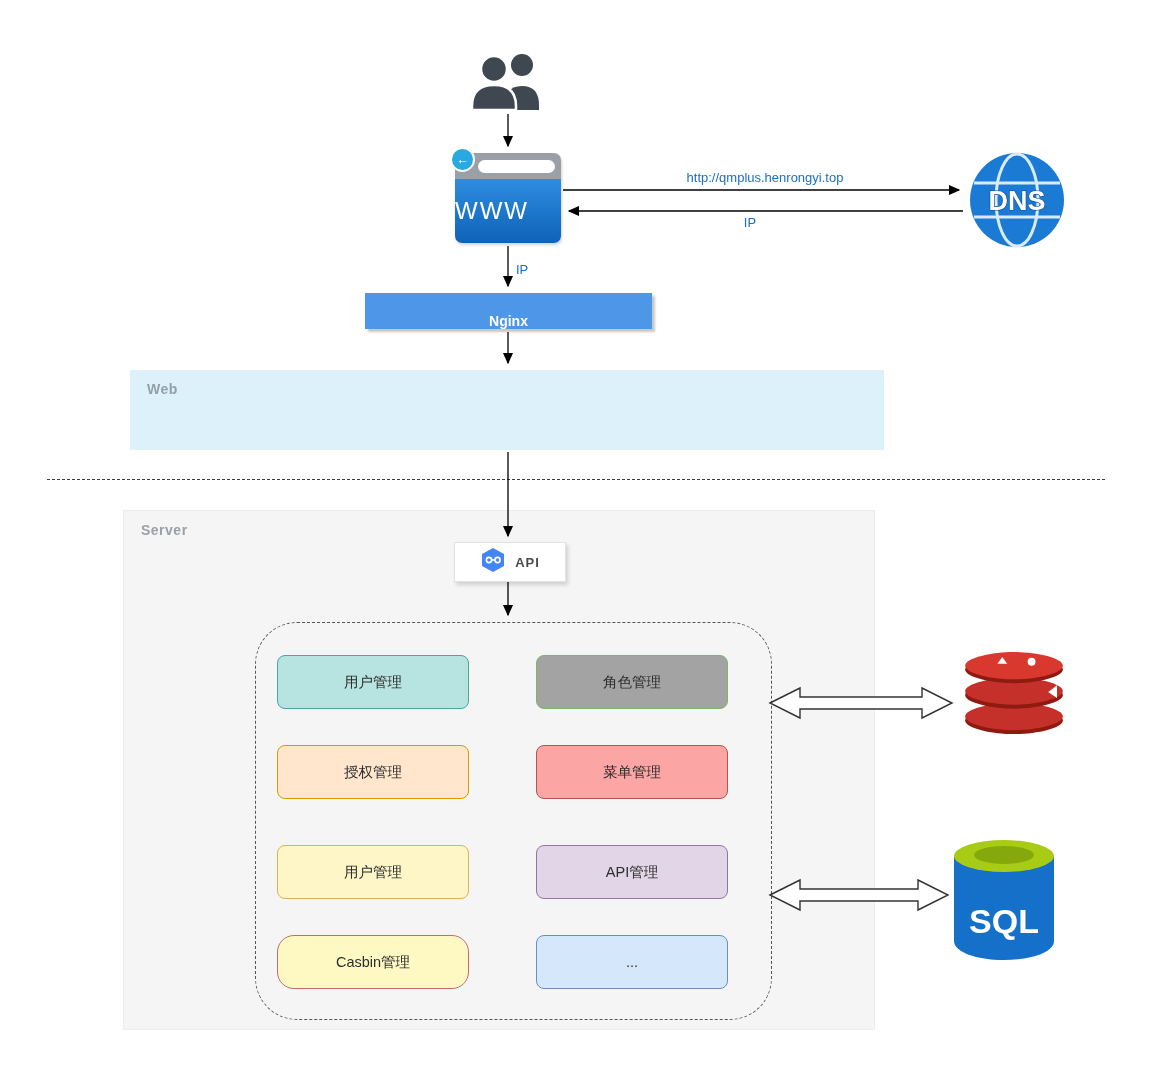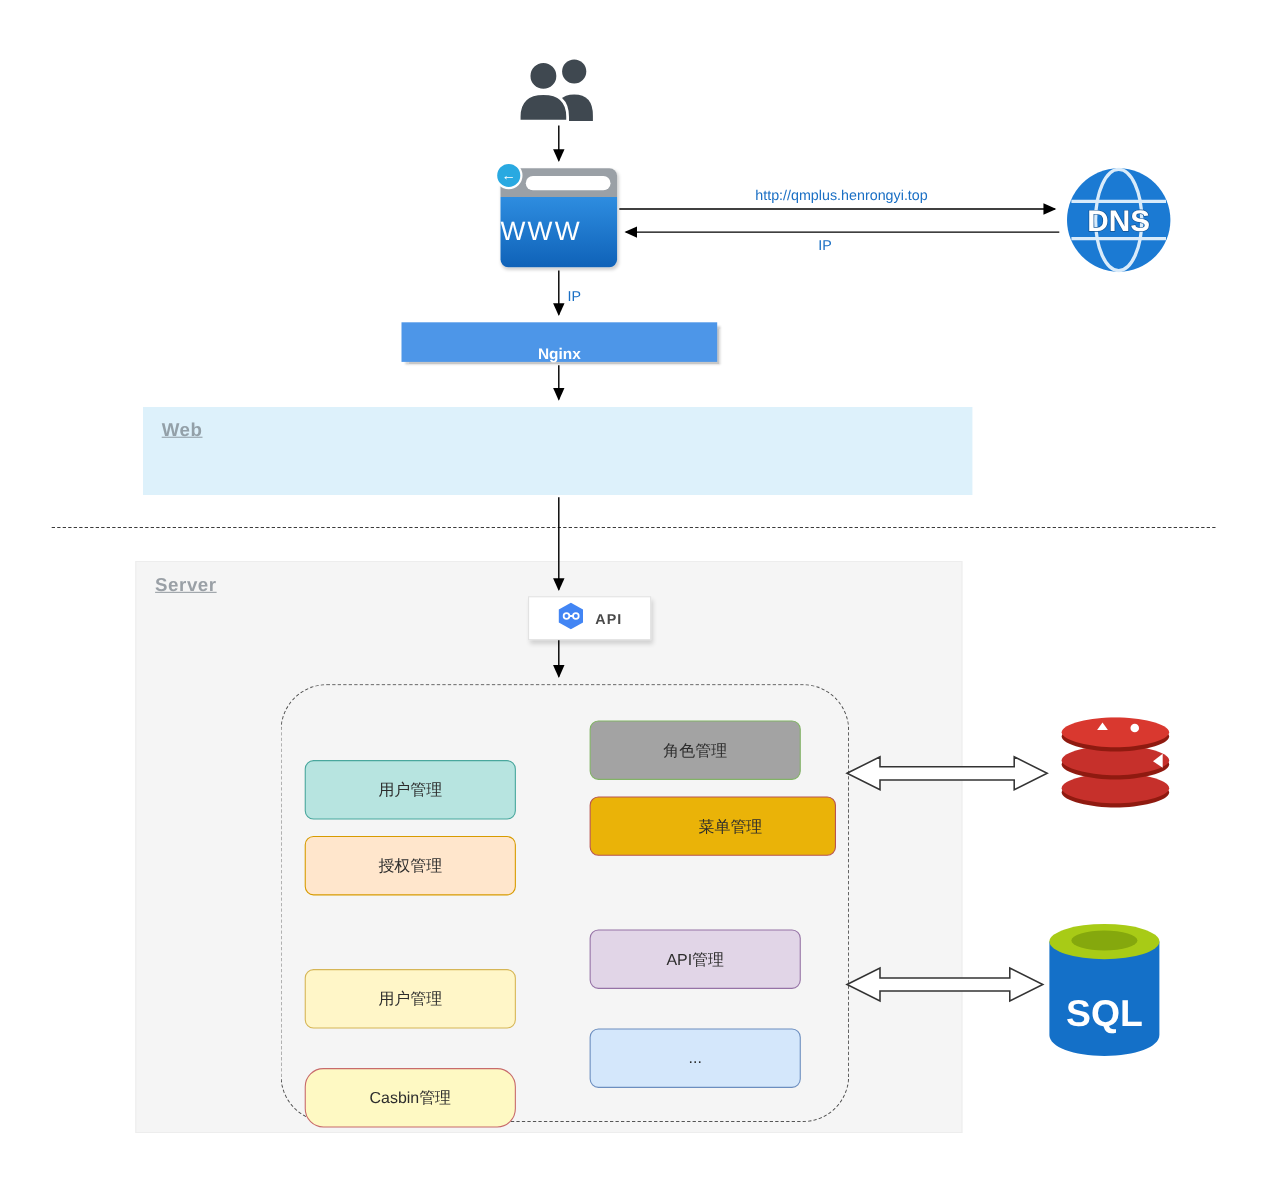--- a/index.html
+++ b/index.html
@@ -5,21 +5,21 @@
   html,body{margin:0;padding:0;background:#fff;}
   #canvas{
     position:relative;width:1161px;height:1081px;background:#ffffff;overflow:hidden;
     font-family:"Liberation Sans","DejaVu Sans",sans-serif;
   }
 
   
   .zone{position:absolute;}
   .web-zone{left:130px;top:370px;width:754px;height:80px;background:#ddf1fb;z-index:1;}
   .server-zone{left:123px;top:510px;width:750px;height:518px;background:#f5f5f5;border:1px solid #ededed;z-index:1;}
-  .zone-label{position:absolute;left:17px;top:11px;font-size:17px;font-weight:bold;color:#93a0a8;letter-spacing:.5px;text-decoration:underline;}
+  .zone-label{position:absolute;left:17px;top:11px;font-size:14px;font-weight:bold;color:#93a0a8;letter-spacing:.5px;}
   .server-zone .zone-label{color:#9aa0a6;}
 
   
   .separator{position:absolute;left:47px;top:479px;width:1058px;height:0;border-top:1.5px dashed #3c3c3c;z-index:2;}
 
   
   .users{position:absolute;left:469px;top:50px;z-index:5;}
 
   
   .browser{position:absolute;left:455px;top:153px;width:106px;height:90px;z-index:5;border-radius:7px;box-shadow:1px 2px 3px rgba(0,0,0,.18);}
@@ -35,35 +35,35 @@
   
   .dns{position:absolute;left:967px;top:150px;z-index:5;text-decoration:underline;}
 
   
   .nginx{position:absolute;left:365px;top:293px;width:287px;height:36px;background:#4d96e8;
     display:flex;align-items:flex-end;justify-content:center;z-index:5;
     box-shadow:3px 3px 2px rgba(0,0,0,.22);}
   .nginx span{color:#fff;font-size:14px;font-weight:bold;}
 
   
-  .api-box{position:absolute;left:480px;top:542px;width:110px;height:38px;background:#fff;
+  .api-box{position:absolute;left:454px;top:542px;width:110px;height:38px;background:#fff;
     border:1px solid #e2e2e2;box-shadow:2px 3px 4px rgba(0,0,0,.15);display:flex;align-items:center;
     justify-content:center;gap:9px;z-index:5;}
   .api-label{font-size:13px;font-weight:bold;color:#4a4a4a;letter-spacing:1px;}
 
   
   .module-container{position:absolute;left:255px;top:622px;width:515px;height:396px;
     border:1.6px dashed #555;border-radius:42px;z-index:3;}
 
   
   .module{position:absolute;width:190px;height:52px;border:1px solid #999;border-radius:8px;
     display:flex;align-items:center;justify-content:center;z-index:4;}
   .module span{font-size:14.5px;color:#2d2d2d;}
-  .c1{left:277px;margin-top:36px;} .c2{left:536px;}
-  .r1{top:655px;} .r2{top:724px;} .r3{top:845px;} .r4{top:935px;}
+  .c1{left:277px;} .c2{left:536px;}
+  .r1{top:655px;} .r2{top:745px;} .r3{top:845px;} .r4{top:935px;}
 
   
   .redis{position:absolute;left:955px;top:652px;z-index:5;}
   .sql{position:absolute;left:952px;top:838px;z-index:5;}
 
   
   .overlay{position:absolute;left:0;top:0;z-index:6;pointer-events:none;}
   .edge{stroke:#000;stroke-width:1.3;marker-end:url(#ah);}
   .dblarrow{fill:#ffffff;stroke:#333;stroke-width:1.4;}
 
@@ -139,21 +139,21 @@
 
   <div class="module c1 r1" style="background-color: rgb(183, 228, 224); border-color: rgb(73, 167, 157);">
     <span>用户管理</span>
   </div>
   <div class="module c2 r1" style="background-color: #a3a3a3; border-color: rgb(130, 179, 102);">
     <span>角色管理</span>
   </div>
   <div class="module c1 r2" style="background-color: rgb(255, 230, 204); border-color: rgb(215, 155, 0);">
     <span>授权管理</span>
   </div>
-  <div class="module c2 r2" style="background-color: #eab308; border-color: rgb(184, 84, 80); padding-left: 32px;">
+  <div class="module c2 r2" style="background-color: #fca5a5; border-color: rgb(184, 84, 80);">
     <span>菜单管理</span>
   </div>
   <div class="module c1 r3" style="background-color: rgb(255, 246, 200); border-color: rgb(214, 182, 86);">
     <span>用户管理</span>
   </div>
   <div class="module c2 r3" style="background-color: rgb(225, 213, 231); border-color: rgb(150, 115, 166);">
     <span>API管理</span>
   </div>
   <div class="module c1 r4" style="background-color: #fef9c3; border-color: rgb(200, 107, 107); border-radius: 17px;">
     <span>Casbin管理</span>

